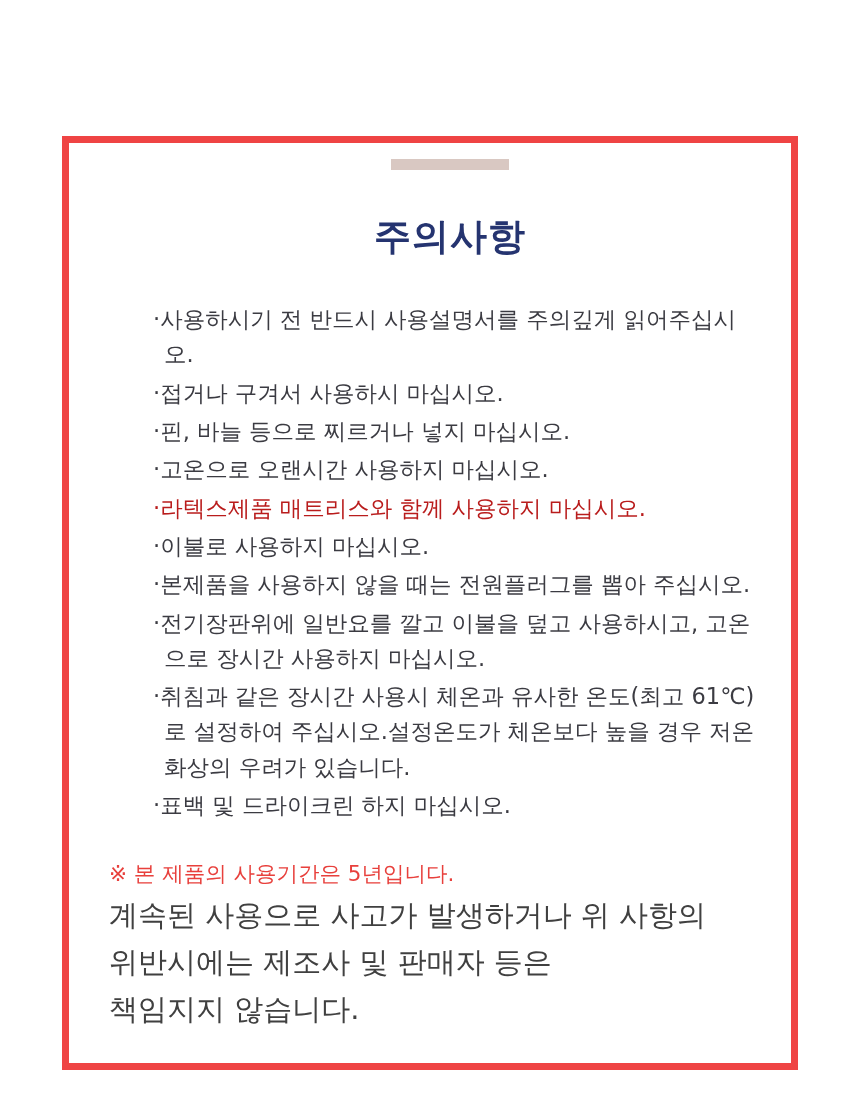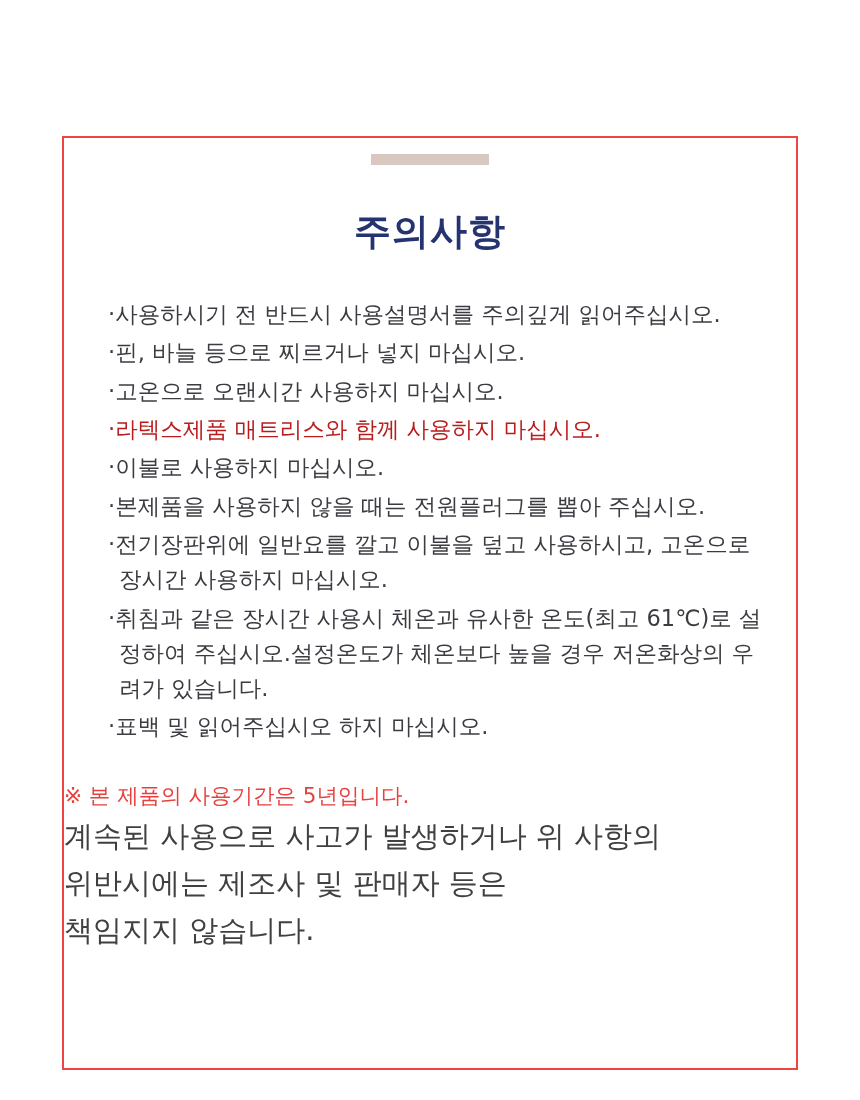--- a/index.html
+++ b/index.html
@@ -18,23 +18,24 @@
     width: 860px;
     height: 1100px;
     background: #ffffff;
   }
   .notice-card {
     position: absolute;
     left: 62px;
     top: 136px;
     width: 736px;
     height: 934px;
-    border: 2px solid #ef4444;
+    border: 7px solid #ef4444;
     background: #ffffff;
     box-sizing: border-box;
+    padding-left: 40px;
   }
   .accent-bar {
     width: 118px;
     height: 11px;
     background: #d9c8c2;
     margin: 16px auto 0 auto;
   }
   .notice-title {
     margin-top: 42px;
     text-align: center;
@@ -79,28 +80,29 @@
 
 <div class="page">
   <div class="notice-card">
 
     <div class="accent-bar"></div>
 
     <div class="notice-title">주의사항</div>
 
     <ul class="notice-list">
       <li>·사용하시기 전 반드시 사용설명서를 주의깊게 읽어주십시오.</li>
+      <li>·접거나 구겨서 사용하시 마십시오.</li>
       <li>·핀, 바늘 등으로 찌르거나 넣지 마십시오.</li>
       <li>·고온으로 오랜시간 사용하지 마십시오.</li>
       <li class="warn">·라텍스제품 매트리스와 함께 사용하지 마십시오.</li>
       <li>·이불로 사용하지 마십시오.</li>
       <li>·본제품을 사용하지 않을 때는 전원플러그를 뽑아 주십시오.</li>
       <li>·전기장판위에 일반요를 깔고 이불을 덮고 사용하시고, 고온으로 장시간 사용하지 마십시오.</li>
       <li>·취침과 같은 장시간 사용시 체온과 유사한 온도(최고 61℃)로 설정하여 주십시오.설정온도가 체온보다 높을 경우 저온화상의 우려가 있습니다.</li>
-      <li>·표백 및 읽어주십시오 하지 마십시오.</li>
+      <li>·표백 및 드라이크린 하지 마십시오.</li>
     </ul>
 
     <div class="footer-block">
       <div class="footer-highlight">※ 본 제품의 사용기간은 5년입니다.</div>
       <div class="footer-line">계속된 사용으로 사고가 발생하거나 위 사항의</div>
       <div class="footer-line">위반시에는 제조사 및 판매자 등은</div>
       <div class="footer-line">책임지지 않습니다.</div>
     </div>
 
   </div>

